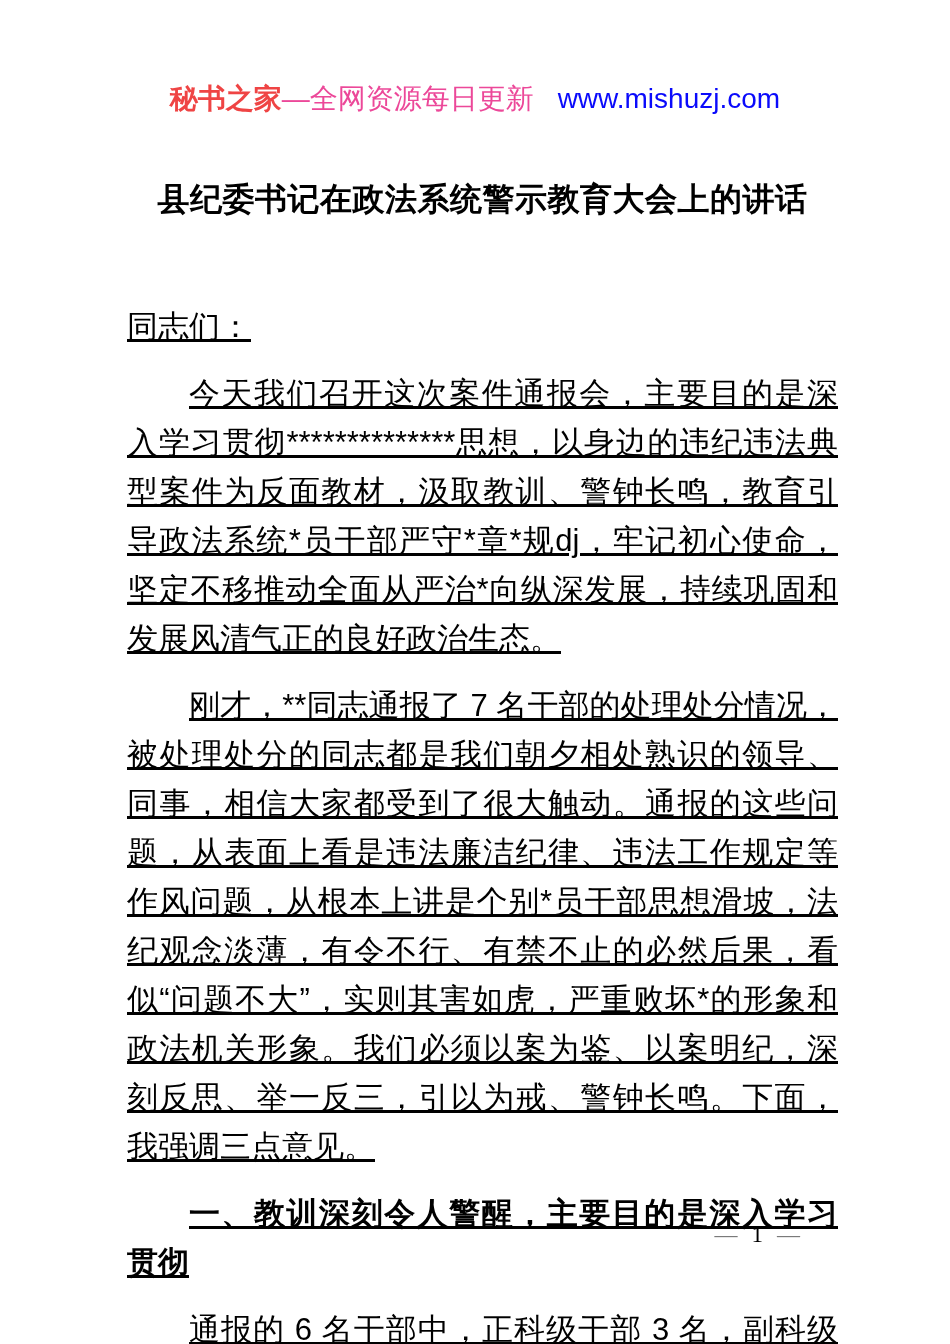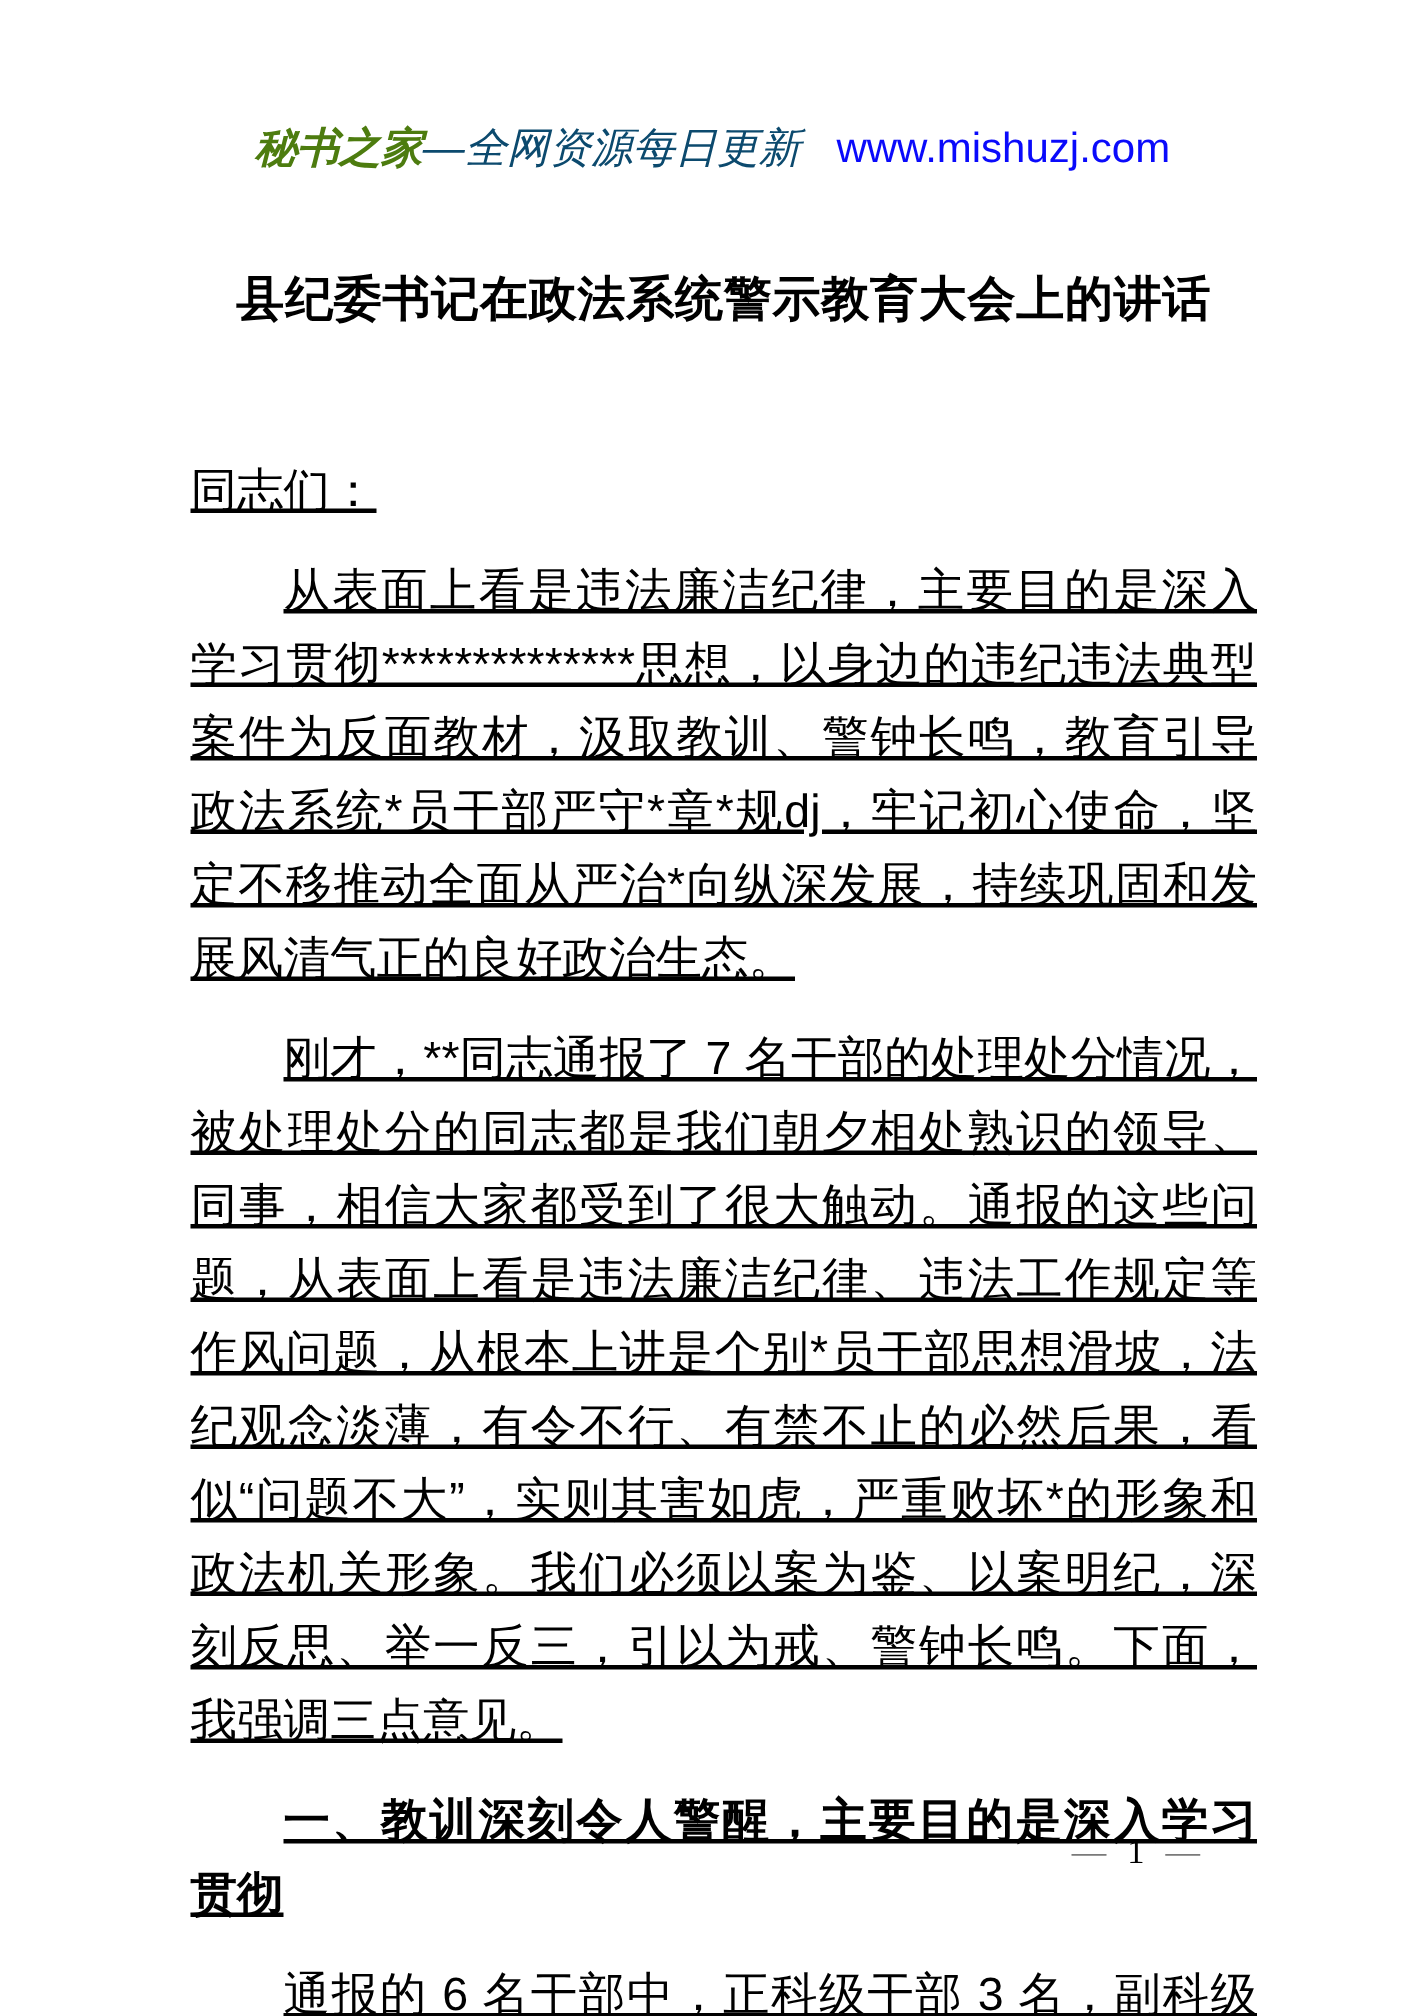--- a/index.html
+++ b/index.html
@@ -71,28 +71,28 @@
     margin: 0 14px;
     color: #000000;
   }
 </style>
 </head>
 <body>
 
 <div class="page">
 
   <div class="site-header">
-    <span class="site-name" style="color: #4d7c0f; font-style: italic;">秘书之家</span><span class="site-tagline" style="color: #0c4a6e; font-style: italic;">—全网资源每日更新 </span><span class="site-url" style="color: rgb(10, 10, 251); margin-left: 16px;">www.mishuzj.com</span>
+    <span class="site-name" style="color: #ef4444;">秘书之家</span><span class="site-tagline" style="color: #ec4899;">—全网资源每日更新 </span><span class="site-url" style="color: rgb(10, 10, 251); margin-left: 16px;">www.mishuzj.com</span>
   </div>
 
   <h1 class="doc-title">县纪委书记在政法系统警示教育大会上的讲话</h1>
 
   <div class="doc-body">
       <p class="">同志们：</p>
-      <p class="indent">从表面上看是违法廉洁纪律，主要目的是深入学习贯彻**************思想，以身边的违纪违法典型案件为反面教材，汲取教训、警钟长鸣，教育引导政法系统*员干部严守*章*规dj，牢记初心使命，坚定不移推动全面从严治*向纵深发展，持续巩固和发展风清气正的良好政治生态。</p>
+      <p class="indent">今天我们召开这次案件通报会，主要目的是深入学习贯彻**************思想，以身边的违纪违法典型案件为反面教材，汲取教训、警钟长鸣，教育引导政法系统*员干部严守*章*规dj，牢记初心使命，坚定不移推动全面从严治*向纵深发展，持续巩固和发展风清气正的良好政治生态。</p>
       <p class="indent">刚才，**同志通报了 7 名干部的处理处分情况，被处理处分的同志都是我们朝夕相处熟识的领导、同事，相信大家都受到了很大触动。通报的这些问题，从表面上看是违法廉洁纪律、违法工作规定等作风问题，从根本上讲是个别*员干部思想滑坡，法纪观念淡薄，有令不行、有禁不止的必然后果，看似“问题不大”，实则其害如虎，严重败坏*的形象和政法机关形象。我们必须以案为鉴、以案明纪，深刻反思、举一反三，引以为戒、警钟长鸣。下面，我强调三点意见。</p>
       <p class="indent bold">一、教训深刻令人警醒，主要目的是深入学习贯彻</p>
       <p class="indent">通报的 6 名干部中，正科级干部 3 名，副科级干部 2 名，</p>
     </div>
 
   <div class="page-footer">
     <span class="dash" style="color: rgb(122, 122, 122);">—</span><span class="num">1</span><span class="dash" style="color: rgb(122, 122, 122);">—</span>
   </div>
 
 </div>

